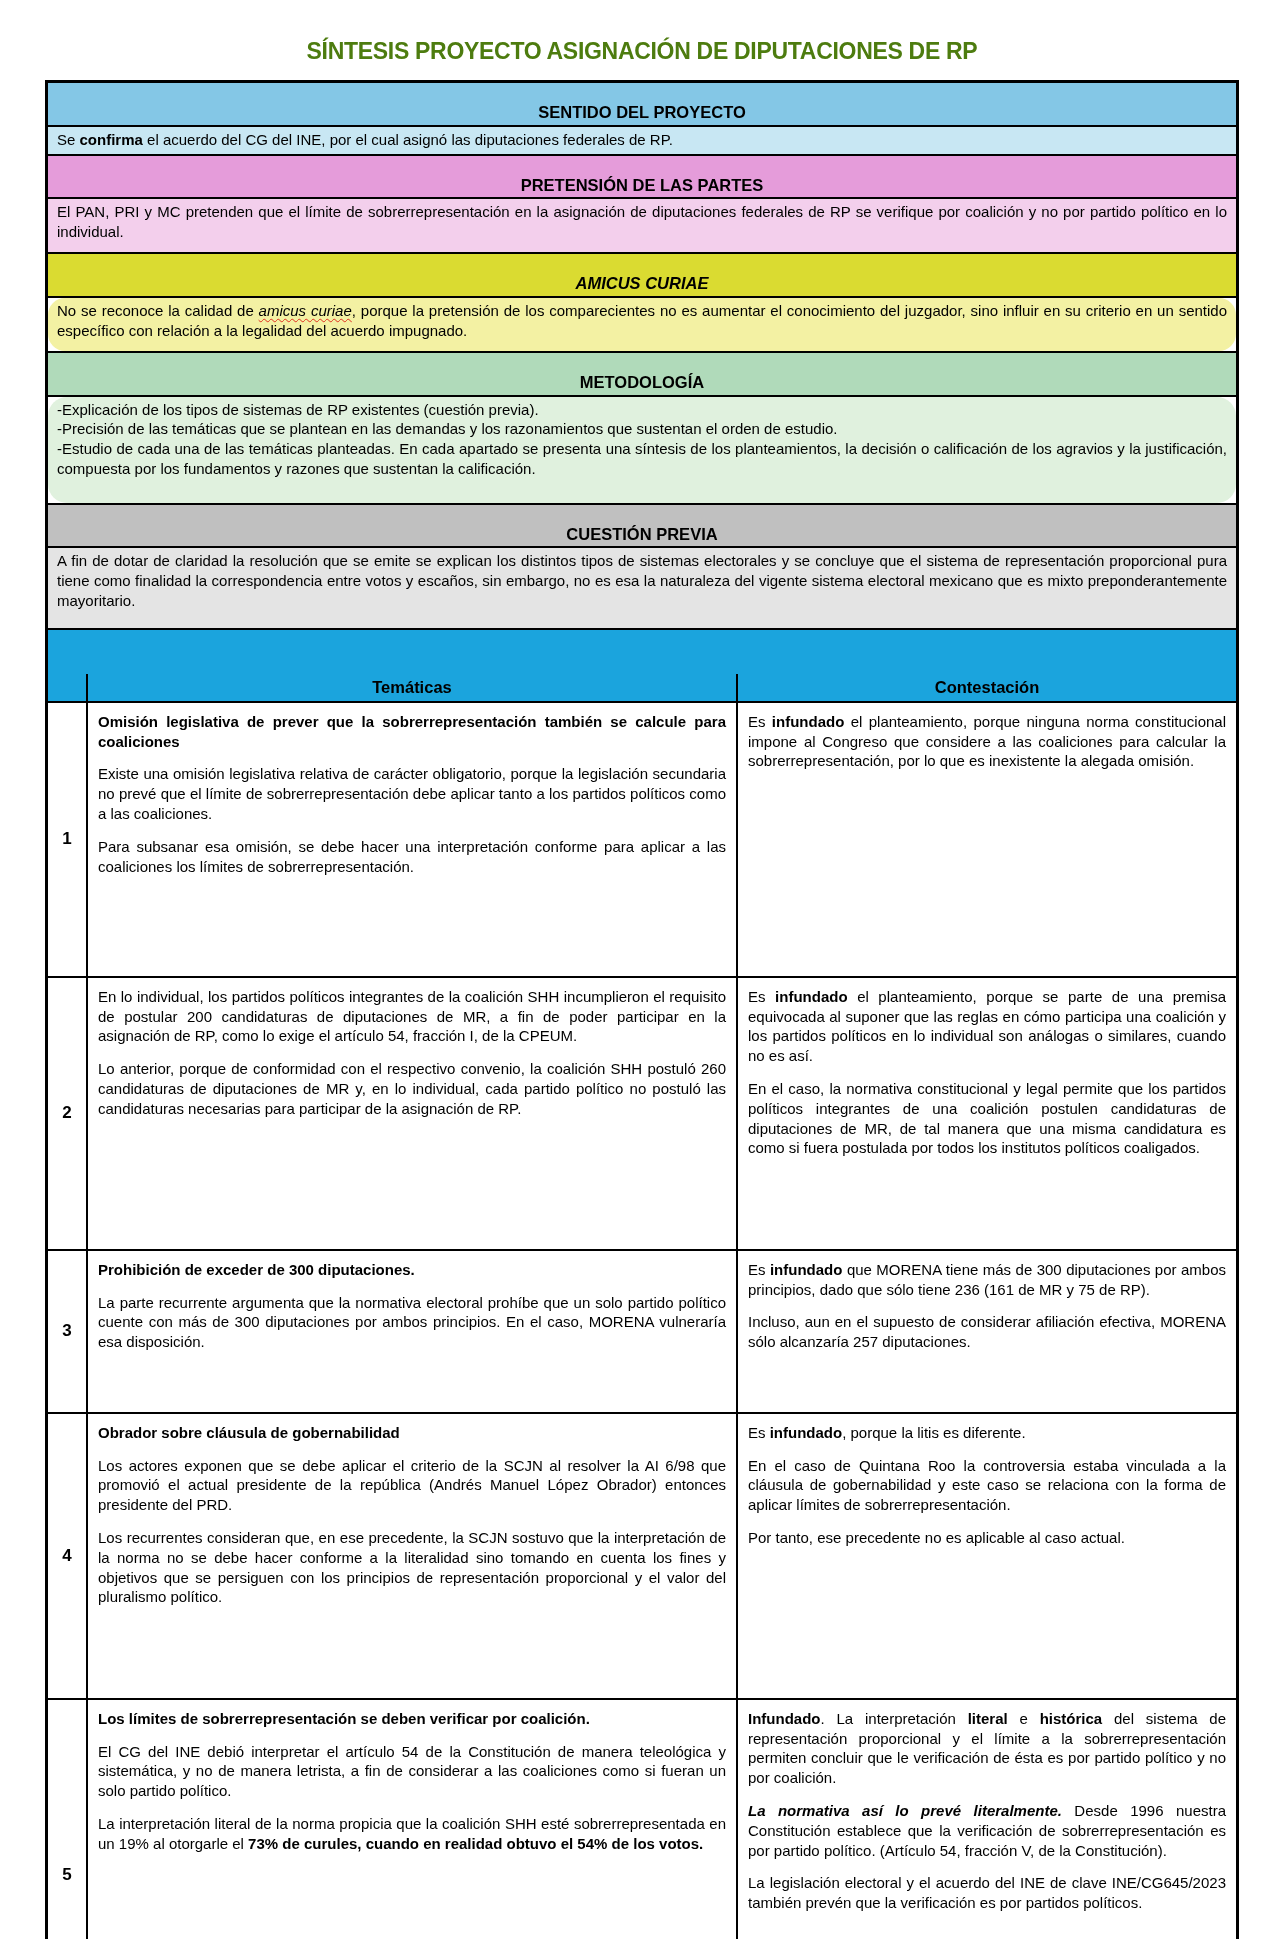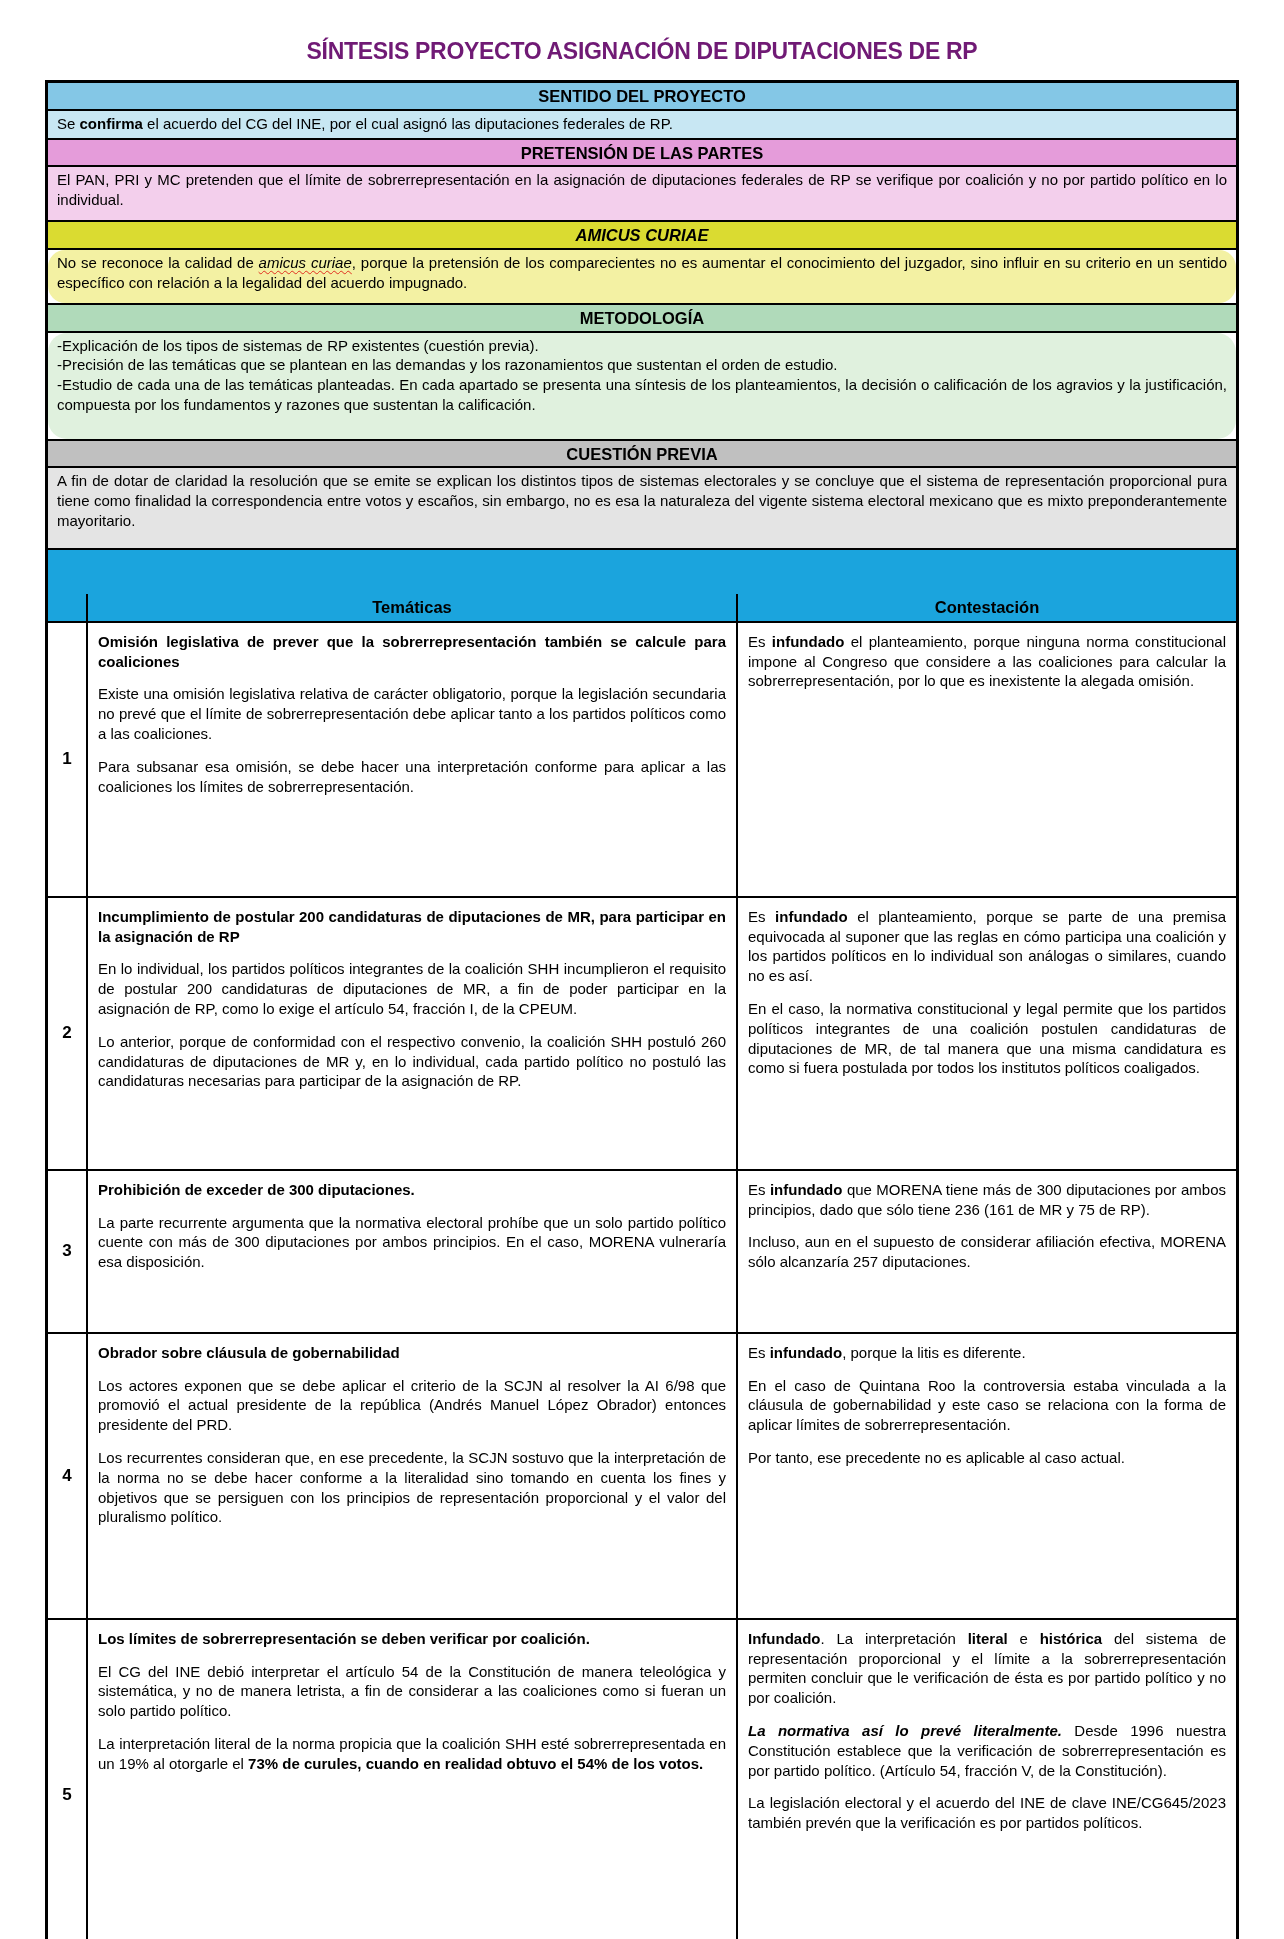--- a/index.html
+++ b/index.html
@@ -22,21 +22,21 @@
     width: 1194px;
     margin: 0 auto;
     border: 3px solid #000;
     background: #fff;
   }
   .section { border-bottom: 2px solid #000; }
   .sec-header {
     font-weight: bold;
     text-align: center;
     font-size: 16.5px;
-    padding: 3px 8px 2px 8px;
+    padding: 19px 8px 2px 8px;
     border-bottom: 2px solid #000;
     line-height: 1.25;
   }
   .sec-header.italic { font-style: italic; }
   .sec-body {
     padding: 3px 9px 4px 9px;
     font-size: 15px;
     line-height: 1.32;
   }
   .sec-body p { margin: 0; text-align: justify; }
@@ -90,21 +90,21 @@
     text-decoration-style: wavy;
     text-decoration-color: #e03020;
     text-decoration-thickness: 1px;
     text-underline-offset: 2px;
   }
 </style>
 </head>
 <body>
 
 <div class="page">
-  <div class="title" style="color: #701a75;">SÍNTESIS PROYECTO ASIGNACIÓN DE DIPUTACIONES DE RP</div>
+  <div class="title" style="color: #4d7c0f;">SÍNTESIS PROYECTO ASIGNACIÓN DE DIPUTACIONES DE RP</div>
 
   <div class="doc">
     <div id="sections">
   <div class="section sec-sentido">
     <div class="sec-header" style="background: rgb(132, 199, 230);">SENTIDO DEL PROYECTO</div>
     <div class="sec-body" style="background: rgb(200, 231, 243);">
             <p><span>Se </span><span class="b">confirma</span><span> el acuerdo del CG del INE, por el cual asignó las diputaciones federales de RP.</span></p>
           </div>
   </div>
 
@@ -154,21 +154,20 @@
             <p><span>Para subsanar esa omisión, se debe hacer una interpretación conforme para aplicar a las coaliciones los límites de sobrerrepresentación.</span></p>
           </div>
     <div class="cell con-cell">
             <p><span>Es </span><span class="b">infundado</span><span> el planteamiento, porque ninguna norma constitucional impone al Congreso que considere a las coaliciones para calcular la sobrerrepresentación, por lo que es inexistente la alegada omisión.</span></p>
           </div>
   </div>
 
   <div class="grid-row row-2">
     <div class="cell num-cell">2</div>
     <div class="cell tem-cell">
-            <p><span class="b">Incumplimiento de postular 200 candidaturas de diputaciones de MR, para participar en la asignación de RP</span></p>
             <p><span>En lo individual, los partidos políticos integrantes de la coalición SHH incumplieron el requisito de postular 200 candidaturas de diputaciones de MR, a fin de poder participar en la asignación de RP, como lo exige el artículo 54, fracción I, de la CPEUM.</span></p>
             <p><span>Lo anterior, porque de conformidad con el respectivo convenio, la coalición SHH postuló 260 candidaturas de diputaciones de MR y, en lo individual, cada partido político no postuló las candidaturas necesarias para participar de la asignación de RP.</span></p>
           </div>
     <div class="cell con-cell">
             <p><span>Es </span><span class="b">infundado</span><span> el planteamiento, porque se parte de una premisa equivocada al suponer que las reglas en cómo participa una coalición y los partidos políticos en lo individual son análogas o similares, cuando no es así.</span></p>
             <p><span>En el caso, la normativa constitucional y legal permite que los partidos políticos integrantes de una coalición postulen candidaturas de diputaciones de MR, de tal manera que una misma candidatura es como si fuera postulada por todos los institutos políticos coaligados.</span></p>
           </div>
   </div>
 
   <div class="grid-row row-3">

